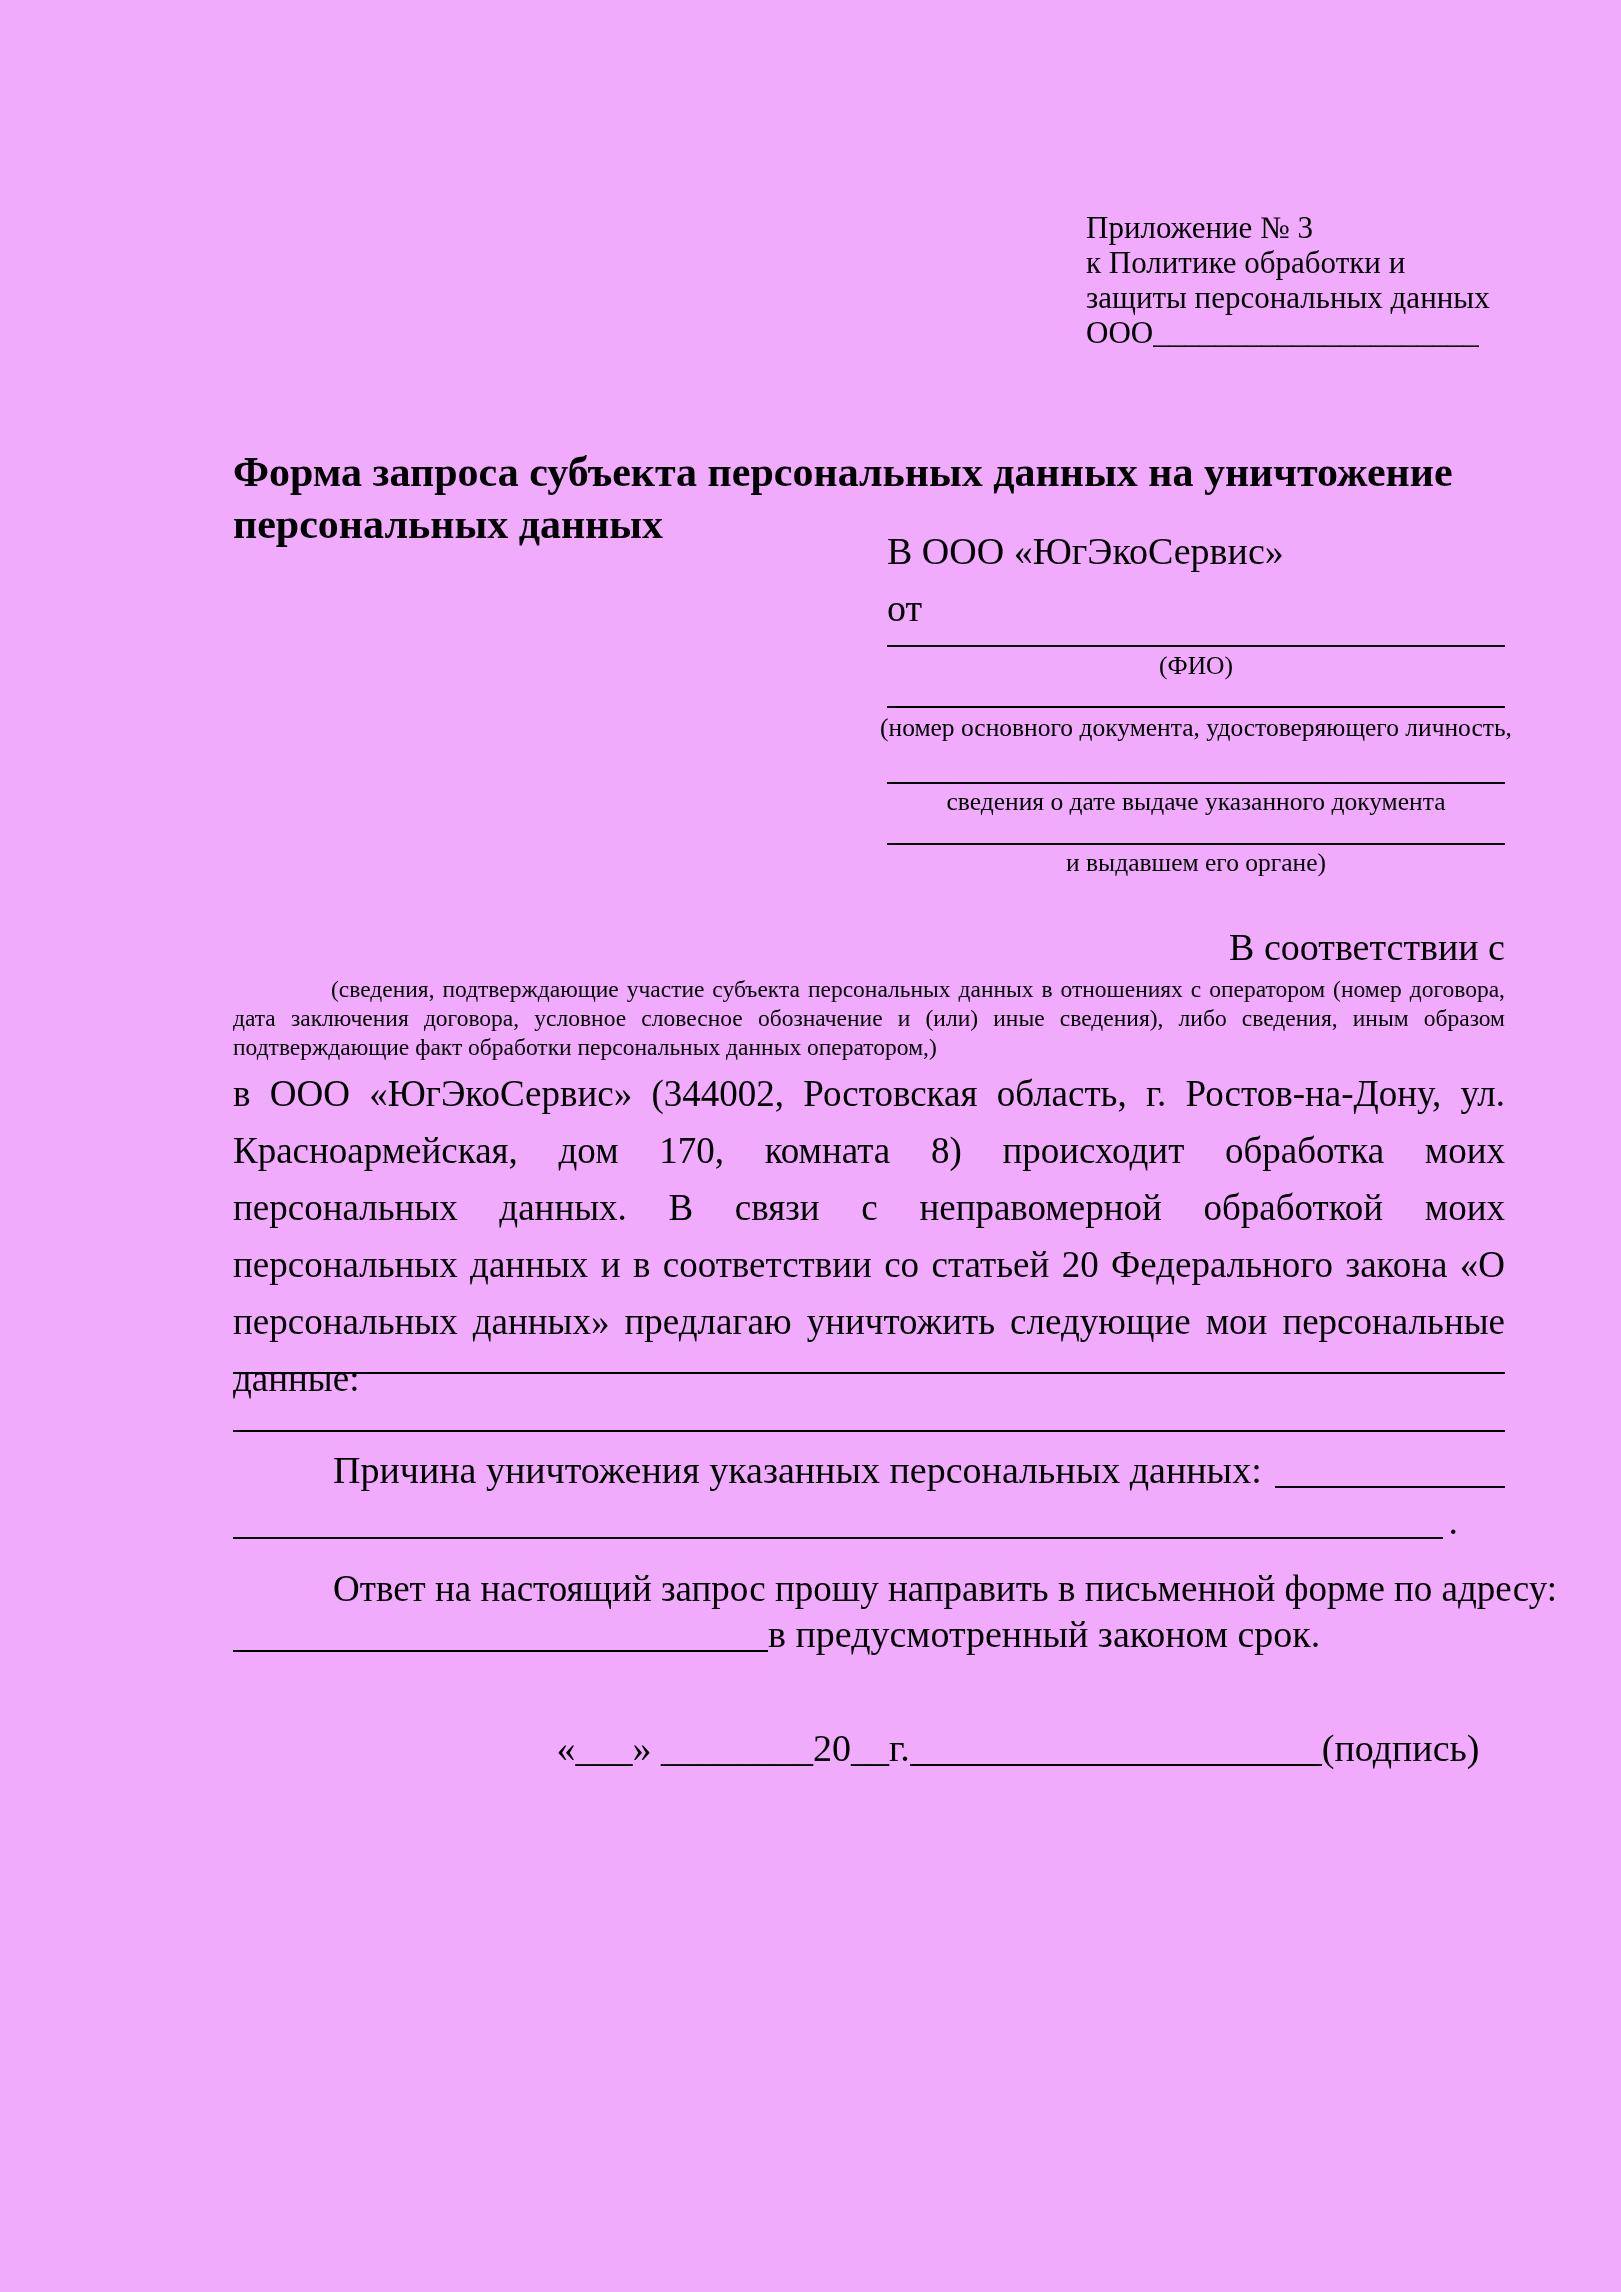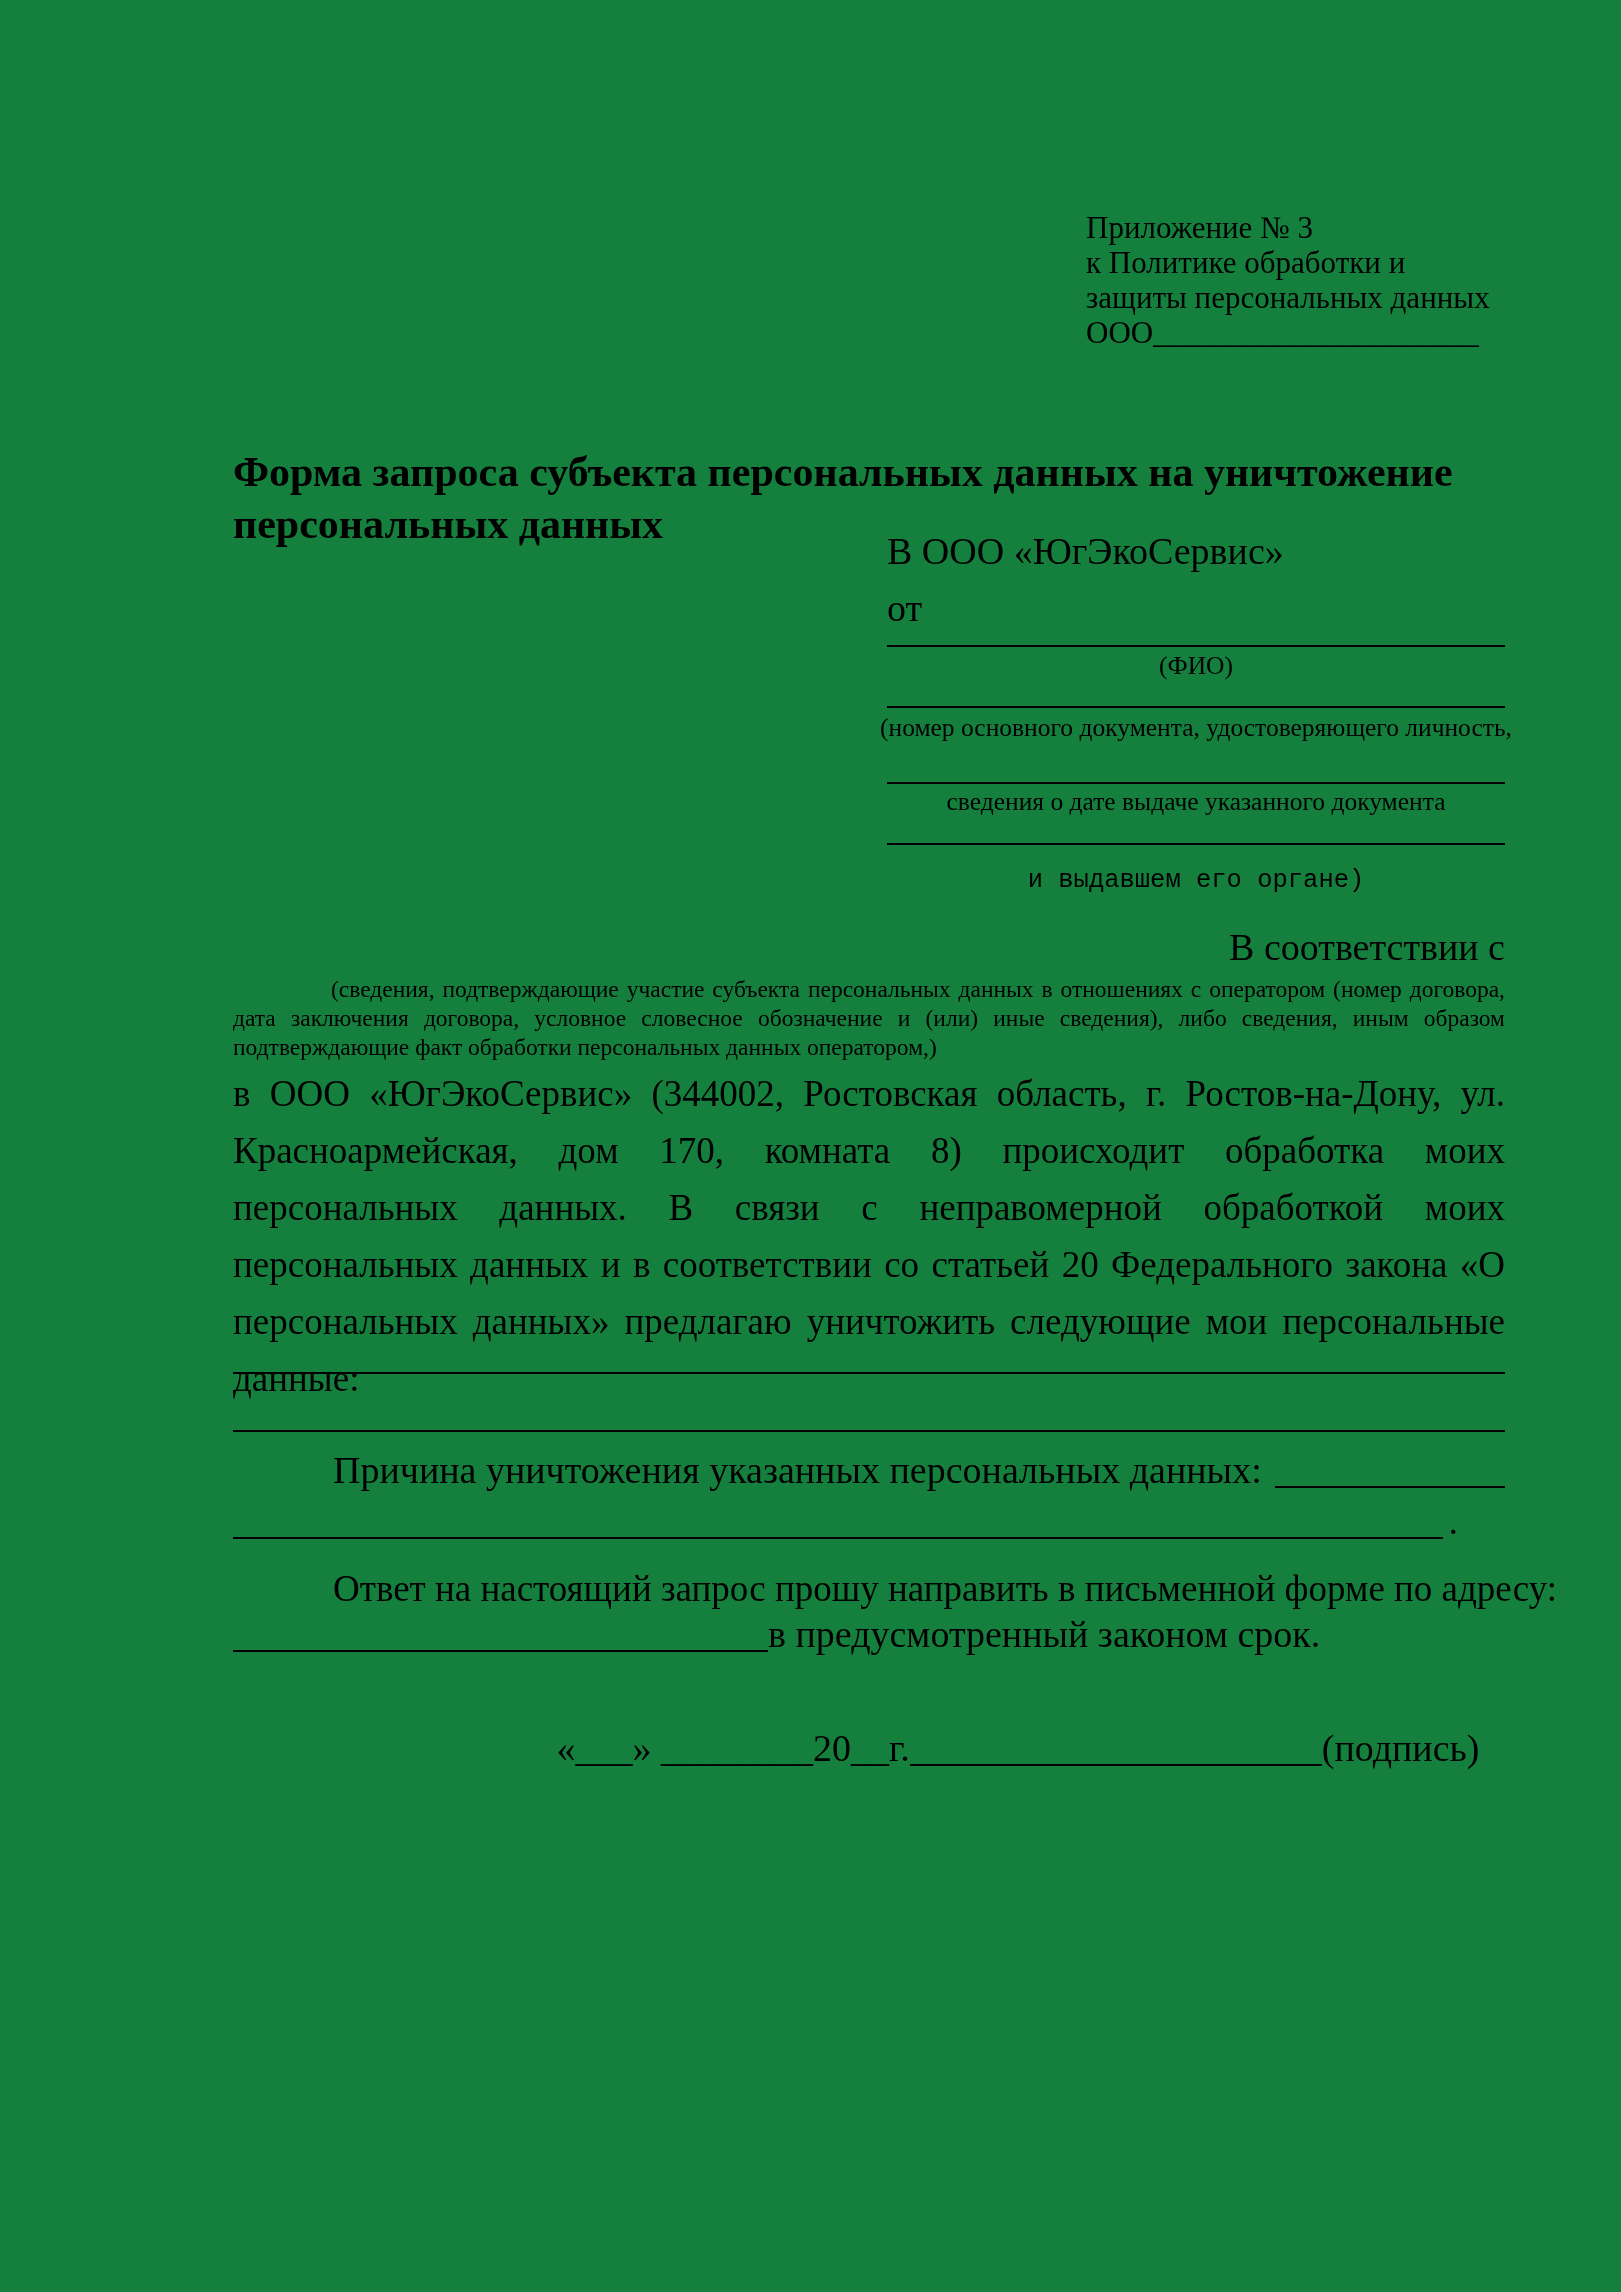--- a/index.html
+++ b/index.html
@@ -1,20 +1,20 @@
 <!DOCTYPE html>
 <html><head>
 <meta charset="utf-8">
 <style>
   * { margin:0; padding:0; box-sizing:border-box; }
   html,body { background:#ffffff; }
   .page {
     position:relative;
     width:1621px; height:2293px;
-    background:#15803d;
+    background:#f0abfc;
     color:#000;
     font-family:"Liberation Serif", serif;
     overflow:hidden;
   }
   .abs { position:absolute; }
 
   
   .appendix {
     left:1086px; top:210px; width:421px;
     font-size:31px; line-height:35px;
@@ -121,21 +121,21 @@
     <div class="fline" style="top:116px;"></div>
     <div class="fcap" style="top:122px;">(ФИО)</div>
 
     <div class="fline" style="top:177px;"></div>
     <div class="fcap" style="top:184px;">(номер основного документа, удостоверяющего личность,</div>
 
     <div class="fline" style="top:253px;"></div>
     <div class="fcap" style="top:258px;">сведения о дате выдаче указанного документа</div>
 
     <div class="fline" style="top:314px;"></div>
-    <div class="fcap" style="top:337px;font-family:Liberation Mono, monospace;">и выдавшем его органе)</div>
+    <div class="fcap" style="top:319px;">и выдавшем его органе)</div>
   </div>
 
   <div class="abs accordance">
     <span class="lead">В соответствии с</span>
     <span class="fill"></span>
   </div>
 
   <div class="abs note">(сведения, подтверждающие участие субъекта персональных данных в отношениях с оператором (номер договора, дата заключения договора, условное словесное обозначение и (или) иные сведения), либо сведения, иным образом подтверждающие факт обработки персональных данных оператором,)</div>
 
   <div class="abs bodytext">в ООО «ЮгЭкоСервис» (344002, Ростовская область, г. Ростов-на-Дону, ул. Красноармейская, дом 170, комната 8) происходит обработка моих персональных данных. В связи с неправомерной обработкой моих персональных данных и в соответствии со статьей 20 Федерального закона «О персональных данных» предлагаю уничтожить следующие мои персональные данные:</div>

